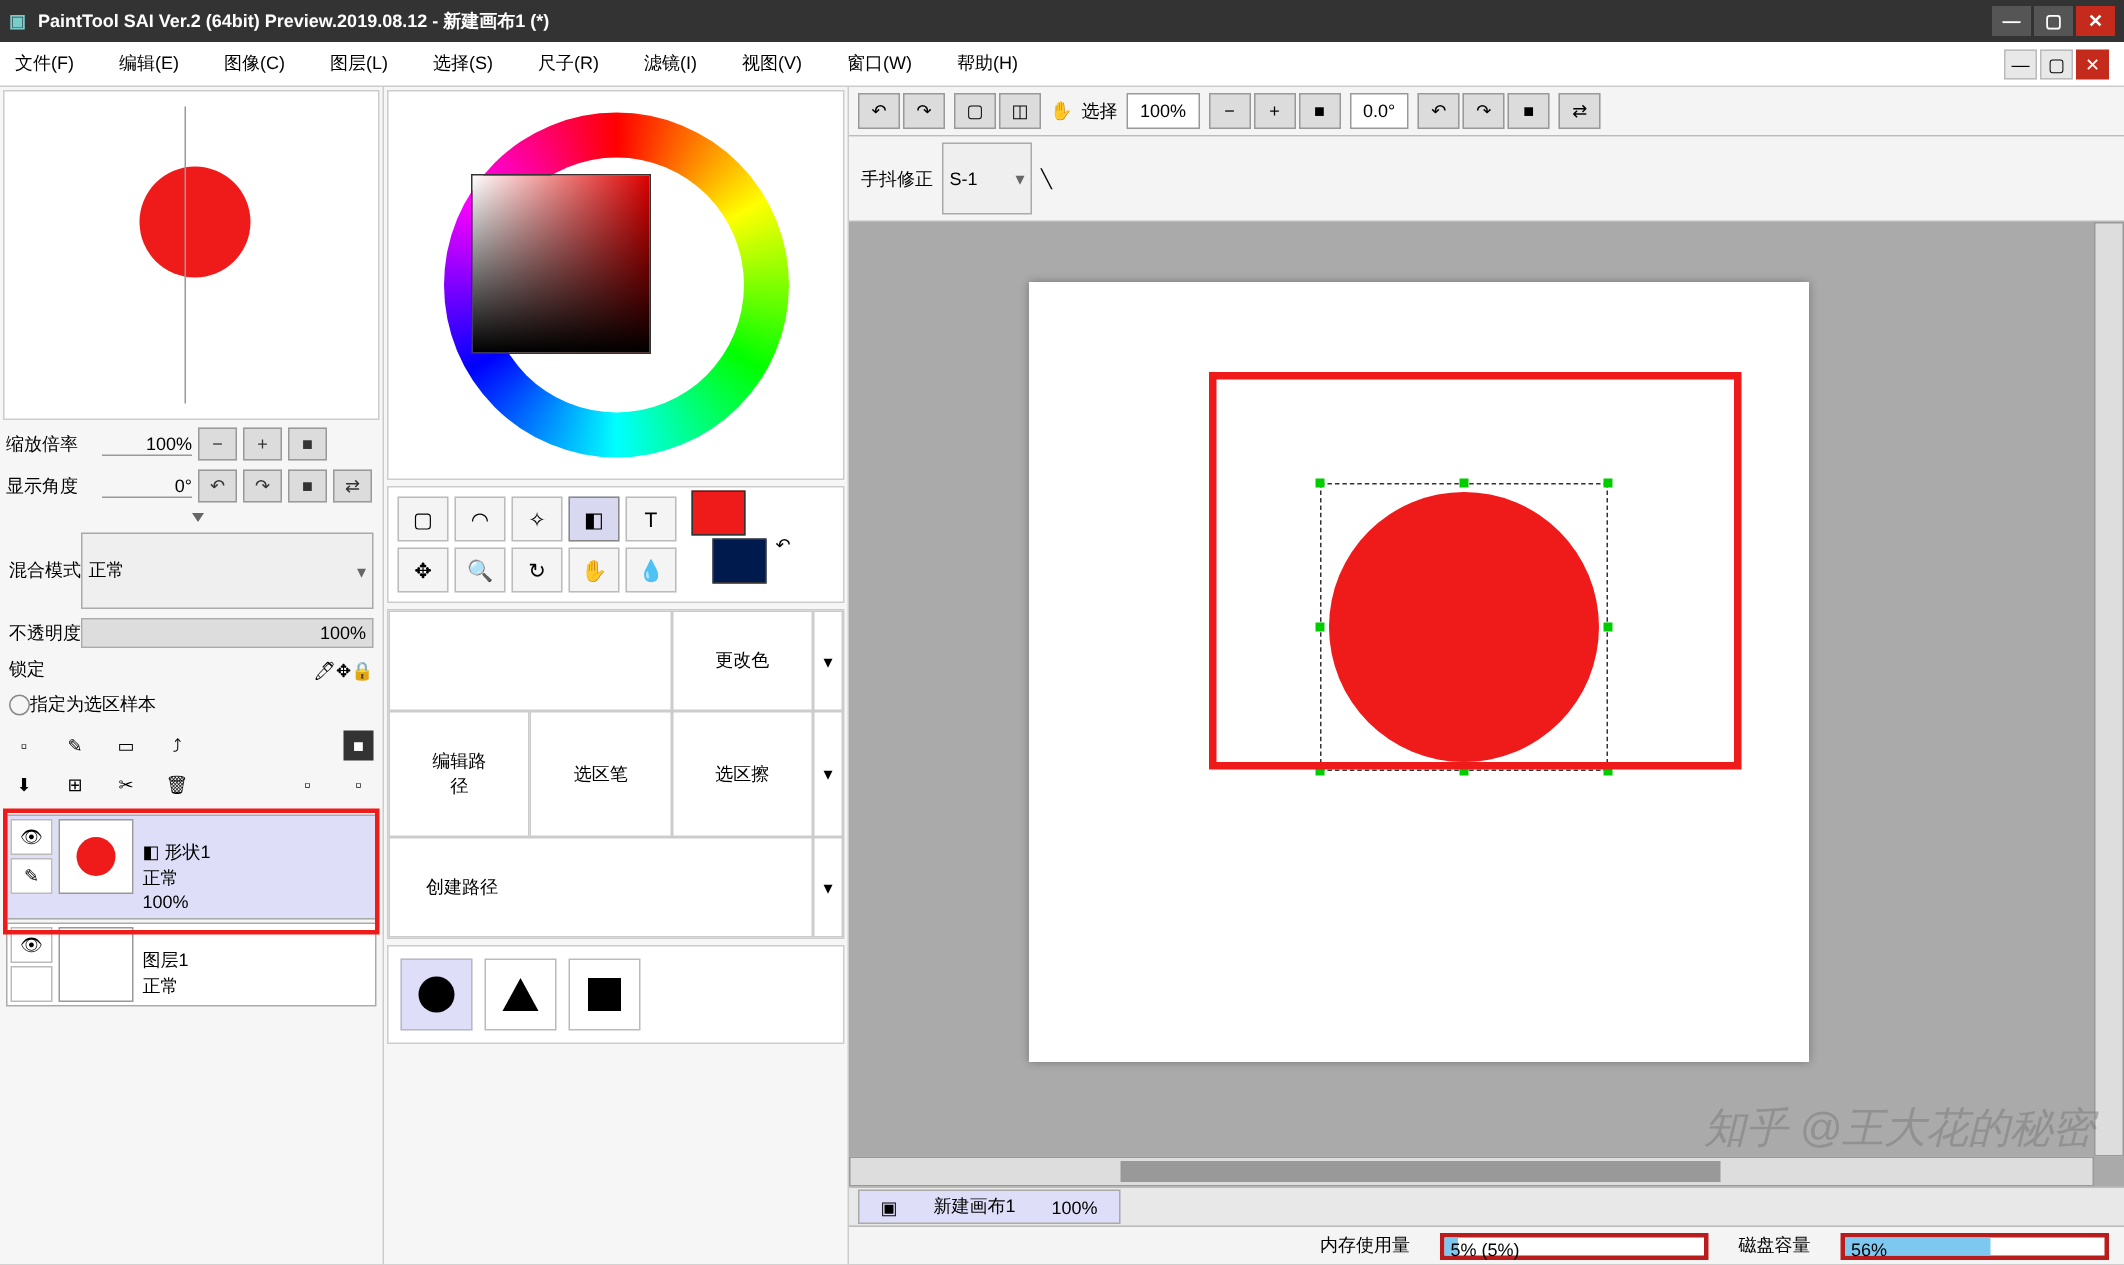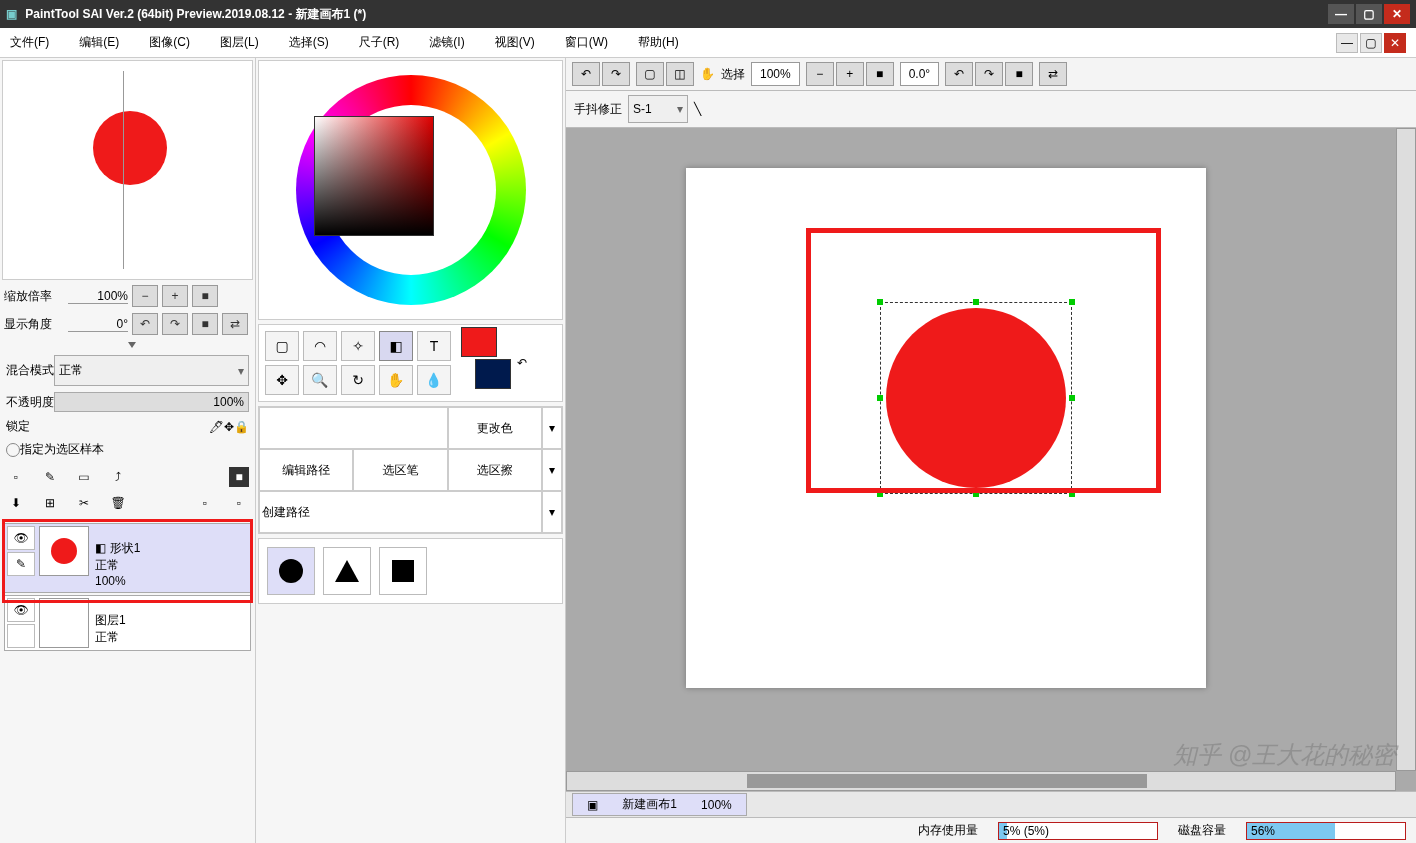--- a/index.html
+++ b/index.html
@@ -20,21 +20,21 @@
 .col3 { flex: 1; background: #aaa; display: flex; flex-direction: column; }
 .panel { background: #fff; border: 1px solid #ccc; margin: 2px; }
 .preview { height: 220px; position: relative; background: #fff; }
 .preview .circle { position: absolute; width: 74px; height: 74px; border-radius: 50%; background: #ef1a1a; left: 90px; top: 50px; }
 .slider-row { display: flex; align-items: center; padding: 3px 4px; gap: 4px; }
 .slider-row .label { width: 60px; font-size: 12px; }
 .slider-row .val { width: 60px; text-align: right; border-bottom: 1px solid #999; }
 .mini-btn { width: 26px; height: 22px; background: #dcdcdc; border: 1px solid #999; display: flex; align-items: center; justify-content: center; cursor: pointer; color: #333; }
 .sec-head { padding: 4px 6px; color: #aa7722; font-size: 12px; }
 .prop-row { display: flex; align-items: center; padding: 3px 6px; gap: 0; }
-.select { flex: 1; background: #efefef; border: 1px solid #aaa; padding: 6px 4px; display: flex; justify-content: space-between; align-items: center; }
+.select { flex: 1; background: #efefef; border: 1px solid #aaa; padding: 16px 4px; display: flex; justify-content: space-between; align-items: center; }
 .select .arrow { color: #666; }
 .opacity-bar { flex: 1; height: 20px; background: linear-gradient(to right, #ddd, #ddd); border: 1px solid #aaa; display: flex; align-items: center; justify-content: flex-end; padding-right: 4px; }
 .layer-toolbar { display: flex; gap: 14px; padding: 6px; }
 .layer-toolbar .tb { width: 20px; height: 20px; display: flex; align-items: center; justify-content: center; cursor: pointer; }
 .layers { padding: 4px; position: relative; }
 .layer-item { display: flex; border: 1px solid #aaa; background: #dedef8; padding: 2px; gap: 2px; margin-bottom: 2px; }
 .layer-item.second { background: #fff; }
 .layer-item .ctrls { width: 30px; display: flex; flex-direction: column; gap: 2px; }
 .layer-item .ctrls .c { width: 28px; height: 24px; border: 1px solid #bbb; background: #fff; display: flex; align-items: center; justify-content: center; }
 .layer-item .thumb { width: 50px; height: 50px; background: #fff; border: 1px solid #999; display: flex; align-items: center; justify-content: center; }
@@ -44,43 +44,43 @@
 .color-wheel { height: 260px; position: relative; display: flex; align-items: center; justify-content: center; }
 .wheel { width: 230px; height: 230px; border-radius: 50%; background: conic-gradient(red, yellow, lime, cyan, blue, magenta, red); position: relative; }
 .wheel::after { content: ""; position: absolute; inset: 30px; border-radius: 50%; background: #fff; }
 .sv-box { position: absolute; width: 120px; height: 120px; left: 55px; top: 55px; background: linear-gradient(to top, #000, transparent), linear-gradient(to right, #fff, #d00); border: 1px solid #333; z-index: 2; }
 .tool-grid { display: grid; grid-template-columns: repeat(5, 34px); gap: 4px; padding: 4px; }
 .tool-grid .tool-btn { width: 34px; height: 30px; border: 1px solid #bbb; background: #f4f4f4; display: flex; align-items: center; justify-content: center; cursor: pointer; font-size: 14px; }
 .tool-grid .tool-btn.active { background: #d8d8f0; border: 1px solid #888; }
 .swatches { display: flex; flex-direction: column; gap: 2px; }
 .sw { width: 36px; height: 30px; border: 1px solid #333; }
 .shape-opts { display: grid; grid-template-columns: 1fr 1fr 1fr 20px; }
-.shape-opts .cell { border: 1px solid #ccc; padding: 2px; text-align: center; font-size: 12px; min-height: 42px; display: flex; align-items: center; justify-content: center; }
+.shape-opts .cell { border: 1px solid #ccc; padding: 24px; text-align: center; font-size: 12px; min-height: 42px; display: flex; align-items: center; justify-content: center; }
 .shape-opts .side { border: 1px solid #ccc; display: flex; align-items: center; justify-content: center; }
 .shapes { display: flex; gap: 8px; padding: 8px; }
 .shapes .sh { width: 48px; height: 48px; border: 1px solid #bbb; background: #fff; display: flex; align-items: center; justify-content: center; cursor: pointer; }
 .shapes .sh.active { background: #dedef8; }
 .toolbar3 { background: #f4f4f4; padding: 4px 6px; display: flex; align-items: center; gap: 6px; border-bottom: 1px solid #bbb; }
 .toolbar3 .grp { display: flex; gap: 2px; }
 .toolbar3 .btn { width: 28px; height: 24px; background: #dcdcdc; border: 1px solid #999; display: flex; align-items: center; justify-content: center; cursor: pointer; }
 .toolbar3 .field { height: 24px; border: 1px solid #999; background: #fff; padding: 0 8px; display: flex; align-items: center; }
 .stabilizer-row { background: #f4f4f4; padding: 4px 8px; display: flex; align-items: center; gap: 6px; border-bottom: 1px solid #bbb; }
 .canvas-area { flex: 1; background: #aaa; position: relative; overflow: hidden; }
 .scroll-v { position: absolute; right: 0; top: 0; bottom: 20px; width: 20px; background: #ddd; border: 1px solid #999; }
 .scroll-h { position: absolute; left: 0; right: 20px; bottom: 0; height: 20px; background: #ddd; border: 1px solid #999; }
 .canvas { position: absolute; left: 120px; top: 40px; width: 520px; height: 520px; background: #fff; box-shadow: 0 0 6px rgba(0,0,0,0.3); }
 .canvas .big-circle { position: absolute; width: 180px; height: 180px; border-radius: 50%; background: #ef1a1a; left: 200px; top: 140px; }
 .red-rect-ann { position: absolute; border: 5px solid #ef1a1a; left: 240px; top: 100px; width: 355px; height: 265px; pointer-events: none; }
 .tabbar { background: #e8e8e8; height: 26px; display: flex; align-items: center; padding: 0 6px; border-top: 1px solid #bbb; }
 .tabbar .tab { background: #dedef8; border: 1px solid #aaa; padding: 2px 14px; display: flex; align-items: center; gap: 24px; }
 .statusbar { background: #f4f4f4; height: 26px; display: flex; align-items: center; justify-content: flex-end; padding: 0 10px; gap: 20px; border-top: 1px solid #bbb; }
-.statusbar .meter { width: 160px; height: 18px; border: 1px solid #b91c1c; background: #fff; position: relative; text-decoration: underline; }
+.statusbar .meter { width: 179px; height: 18px; border: 3px solid #b91c1c; background: #fff; position: relative; text-decoration: underline; }
 .statusbar .meter .fill { position: absolute; left: 0; top: 0; bottom: 0; background: #7cc8f0; }
 .statusbar .meter .txt { position: absolute; left: 4px; top: 1px; }
-.watermark { position: absolute; right: 20px; bottom: 20px; font-size: 24px; color: rgba(120,120,120,0.5); font-style: italic; pointer-events: none; }
+.watermark { position: absolute; right: 20px; bottom: 20px; font-size: 28px; color: rgba(120,120,120,0.5); font-style: italic; pointer-events: none; }
 .tri { width: 0; height: 0; border-left: 12px solid transparent; border-right: 12px solid transparent; border-bottom: 22px solid #000; }
 .sq { width: 22px; height: 22px; background: #000; }
 .circ { width: 24px; height: 24px; border-radius: 50%; background: #000; }
 </style>
 </head>
 <body>
 
 <div class="titlebar">
   <span style="margin-right:8px;color:#7cc">▣</span>
   <span>PaintTool SAI Ver.2 (64bit) Preview.2019.08.12 - 新建画布1 (*)</span>

